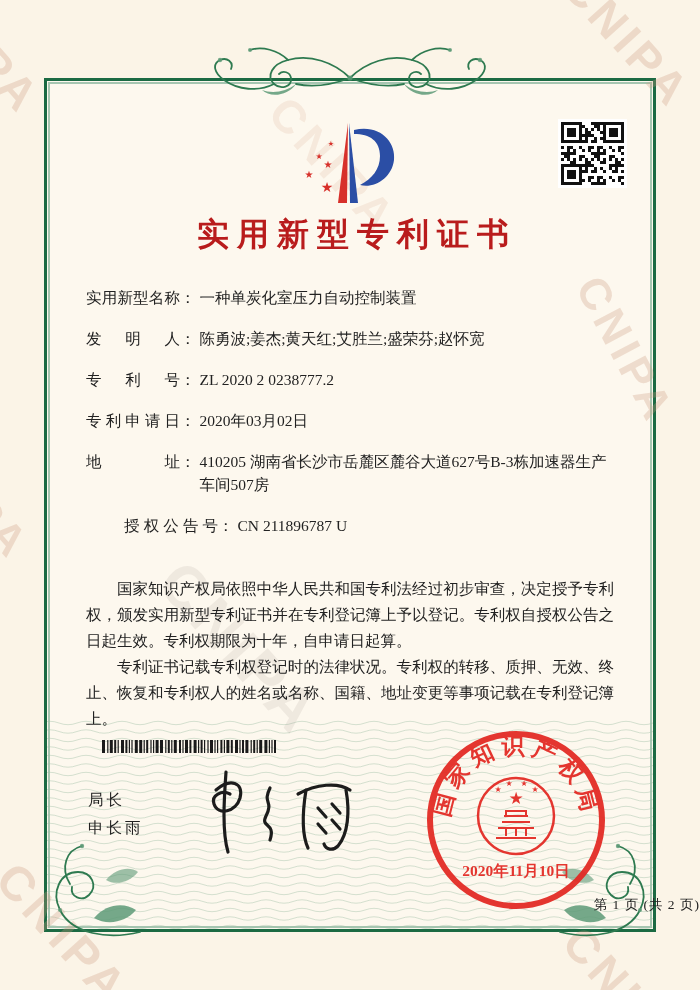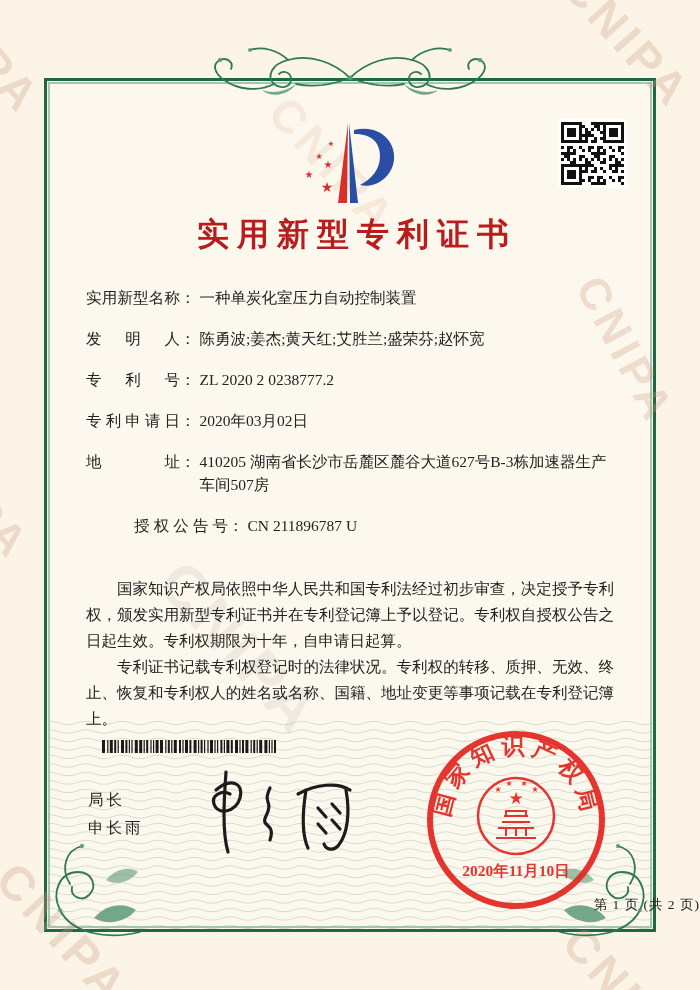--- a/index.html
+++ b/index.html
@@ -38,21 +38,21 @@
   .logo{position:absolute;left:278px;top:94px;z-index:4}
   .qr{position:absolute;left:558px;top:119px;background:#fff;padding:3px;z-index:4;line-height:0}
   .title{position:absolute;left:0;top:206px;width:100%;text-align:center;font-size:32px;
          font-weight:bold;letter-spacing:8px;margin:7px;color:#b91c1c;z-index:4}
   .fields{position:absolute;left:86px;top:286px;width:528px;font-size:15.5px;z-index:4}
   .frow{margin-bottom:18px;line-height:23px}
   .flabel{display:inline-block;width:94px;text-align:justify;text-align-last:justify;vertical-align:top}
   .fcolon{display:inline-block;vertical-align:top;margin-right:4px}
   .fvalue{display:inline-block;max-width:414px;vertical-align:top}
   .grant-row{display:flex}
-  .grant-row .g2{margin-left:48px}
+  .grant-row .g2{margin-left:38px}
   .paras{position:absolute;left:86px;top:576px;width:528px;font-size:15.5px;line-height:26px;
          text-align:justify;z-index:4}
   .paras p{margin:0;text-indent:2em}
   .barcode{position:absolute;left:100px;top:740px;z-index:4;line-height:0}
   .barcode rect{fill:#1a1a1a}
   .director{position:absolute;left:88px;top:786px;font-size:15.5px;line-height:28px;
             letter-spacing:3px;z-index:4}
   .signature{position:absolute;left:178px;top:760px;z-index:4}
   .signature path{fill:none;stroke:#1c1c1c;stroke-width:3.2;stroke-linecap:round;stroke-linejoin:round}
   .seal{position:absolute;left:424px;top:728px;z-index:5;opacity:.94}

